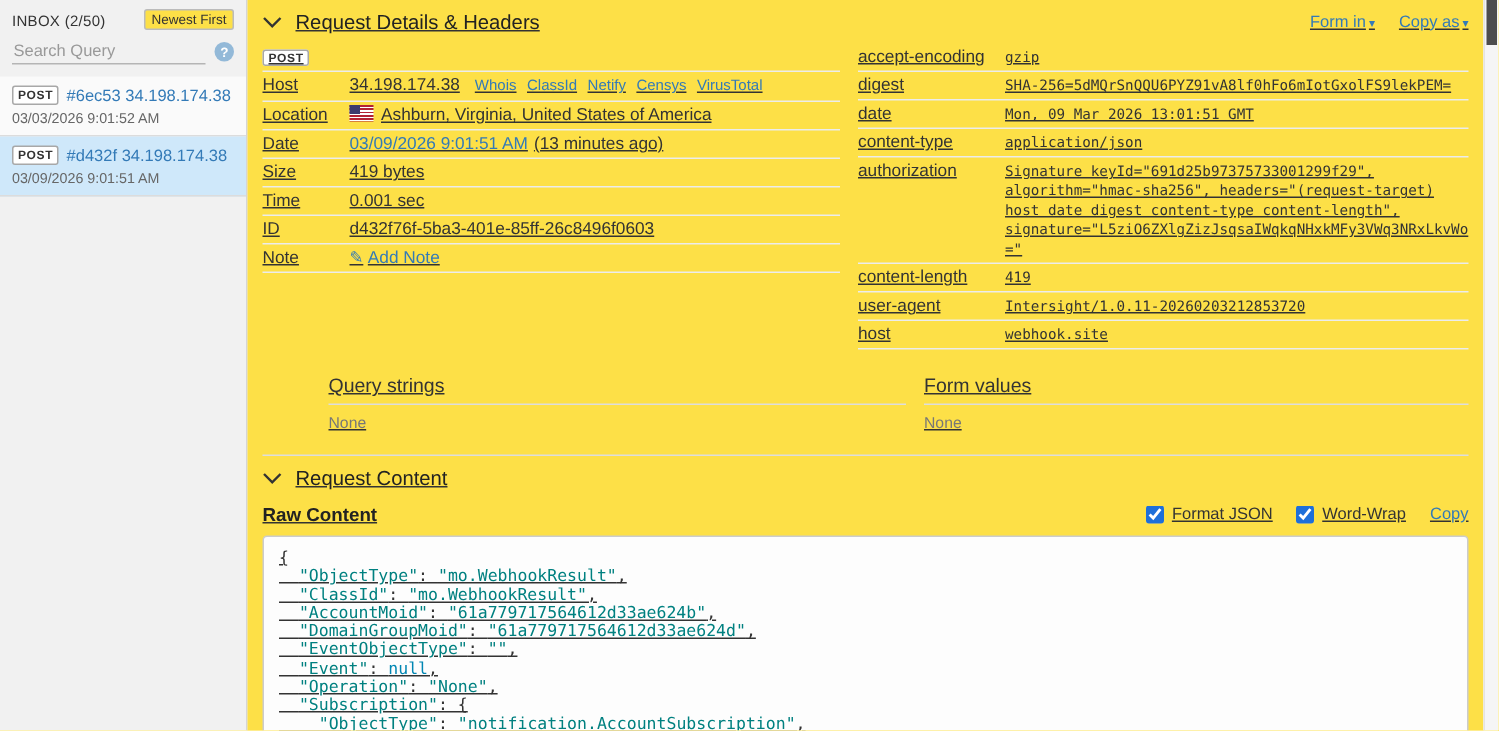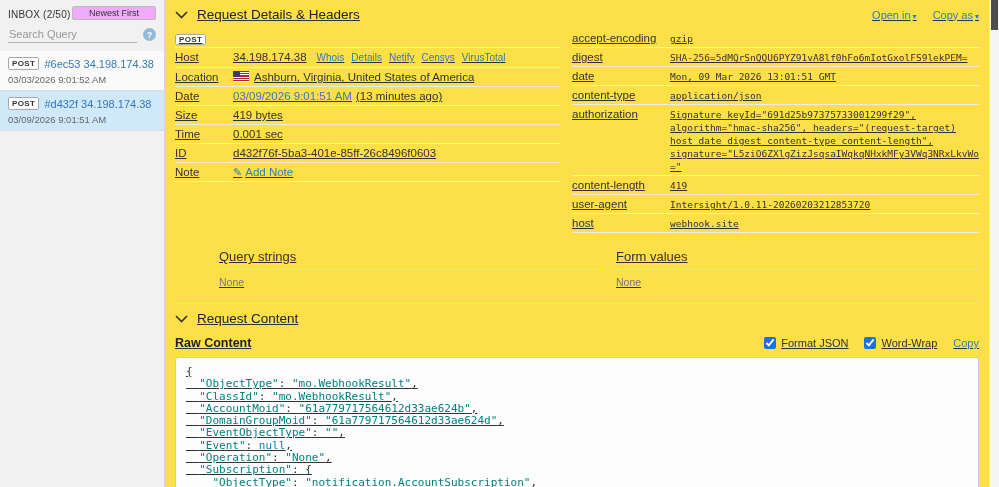--- a/index.html
+++ b/index.html
@@ -12,22 +12,22 @@
 
   
   .sidebar {
     position: absolute; left: 0; top: 0; bottom: 0; width: 165px;
     background: #f1f1f1; border-right: 1px solid #d5d5d5;
   }
   .sb-top { padding: 6px 8px 0; }
   .inbox-row { display: flex; justify-content: space-between; align-items: flex-end; }
   .inbox-label { font-size: 10px; color: #333; letter-spacing: .2px; }
   .sort-btn {
-    font-size: 9px; padding: 1px 16px; border: 1px solid #bbb; border-radius: 2px;
-    background: #f0abfc; color: #333; cursor: pointer; font-family: inherit;
+    font-size: 9px; padding: 1px 4px; border: 1px solid #bbb; border-radius: 2px;
+    background: #fde047; color: #333; cursor: pointer; font-family: inherit;
   }
   .search-row { display: flex; align-items: center; gap: 6px; padding: 6px 0 8px; }
   .search-input {
     flex: 1; min-width: 0; border: none; border-bottom: 1px solid #b5b5b5;
     background: transparent; font-size: 11px; padding: 2px 1px; outline: none;
     color: #333; font-family: inherit;
   }
   .search-input::placeholder { color: #999; }
   .help-icon {
     width: 13px; height: 13px; border-radius: 50%; background: #93b9d8; color: #fff;
@@ -160,33 +160,33 @@
   <div class="section-header">
     <div class="sh-left">
       <span class="chev">
         <svg width="13" height="8" viewBox="0 0 13 8">
             <polyline points="1,1 6.5,6.5 12,1" fill="none" stroke="#333" stroke-width="1.6"></polyline>
           </svg>
       </span>
       <span class="section-title">Request Details &amp; Headers</span>
     </div>
     <div class="sh-right">
-      <a href="#" class="blue-link"><span>Open in</span><span class="caret">▾</span></a>
+      <a href="#" class="blue-link"><span>Form in</span><span class="caret">▾</span></a>
       <a href="#" class="blue-link"><span>Copy as</span><span class="caret">▾</span></a>
     </div>
   </div>
 
   <div class="columns">
     <div class="col-left">
       <div class="detail-row">
         <div class="detail-label"><span class="badge-method">POST</span></div>
       </div>
       <div class="detail-row">
         <div class="detail-label">Host</div>
-        <div class="detail-value"><span>34.198.174.38</span><span class="host-links"><a href="#" class="mini-link">Whois</a><a href="#" class="mini-link">Details</a><a href="#" class="mini-link">Netify</a><a href="#" class="mini-link">Censys</a><a href="#" class="mini-link">VirusTotal</a></span></div>
+        <div class="detail-value"><span>34.198.174.38</span><span class="host-links"><a href="#" class="mini-link">Whois</a><a href="#" class="mini-link">ClassId</a><a href="#" class="mini-link">Netify</a><a href="#" class="mini-link">Censys</a><a href="#" class="mini-link">VirusTotal</a></span></div>
       </div>
       <div class="detail-row">
         <div class="detail-label">Location</div>
         <div class="detail-value"><span class="us-flag"></span><span>Ashburn, Virginia, United States of America</span></div>
       </div>
       <div class="detail-row">
         <div class="detail-label">Date</div>
         <div class="detail-value"><a href="#" class="blue-link">03/09/2026 9:01:51 AM</a><span class="muted-suffix">(13 minutes ago)</span></div>
       </div>
       <div class="detail-row">

